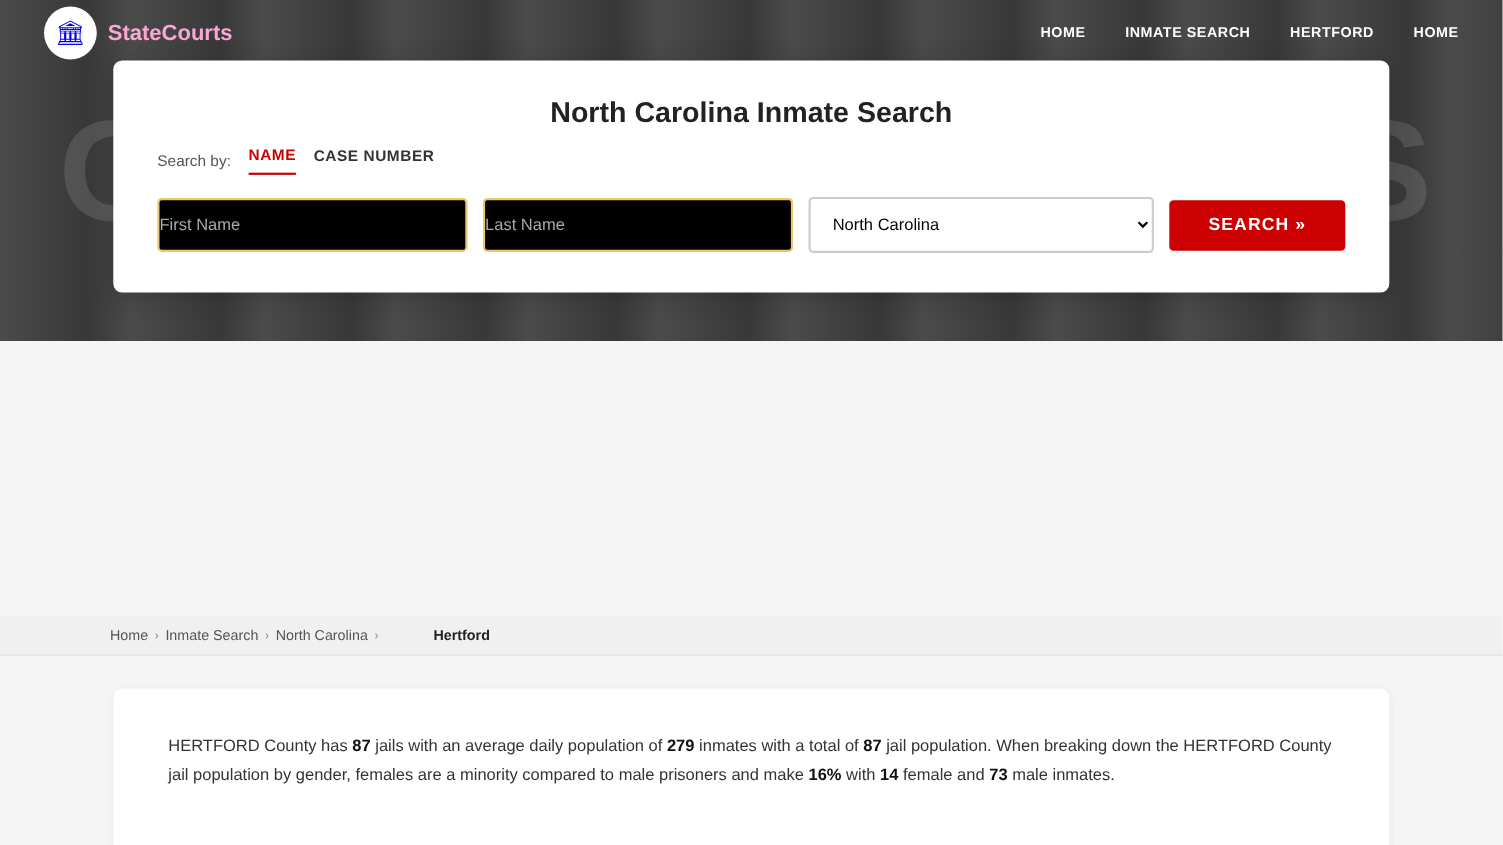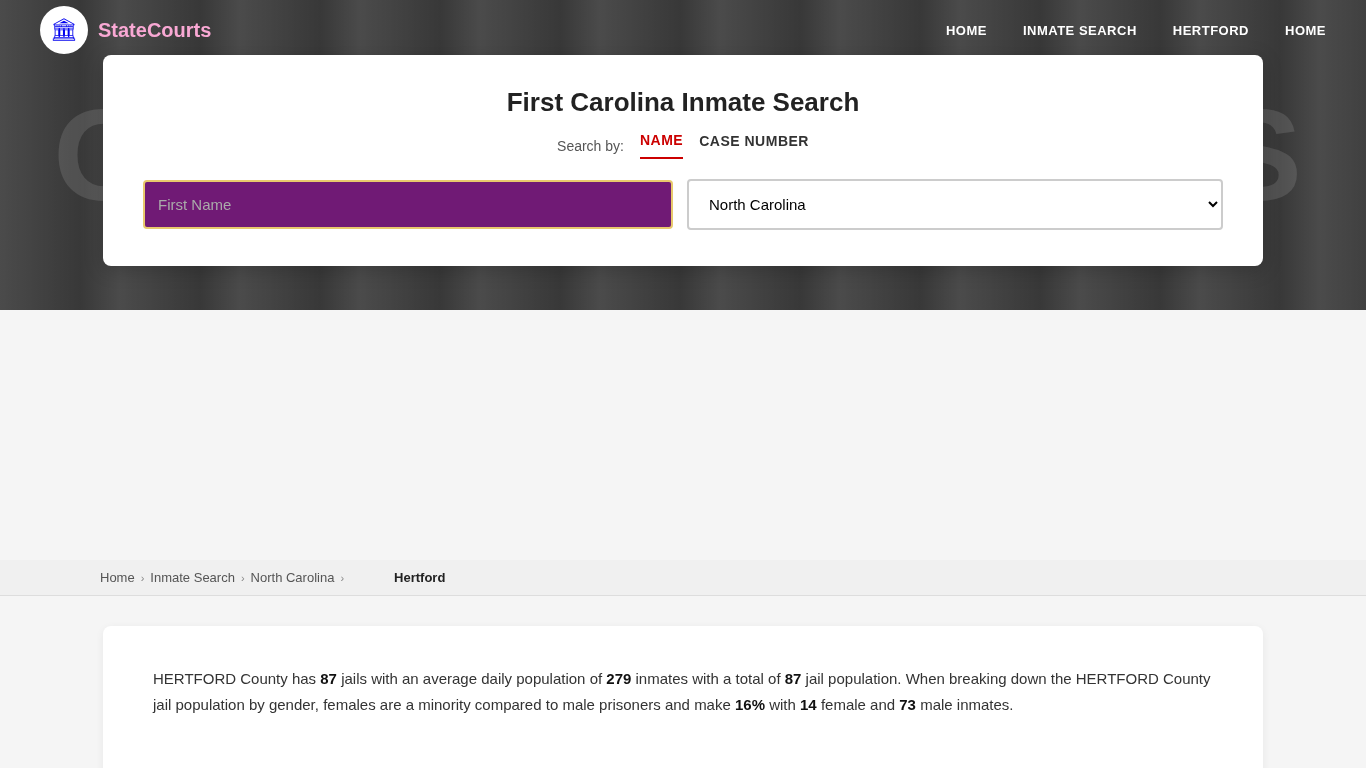--- a/index.html
+++ b/index.html
@@ -90,21 +90,21 @@
     .search-card-title {
       text-align: center;
       font-size: 26px;
       font-weight: bold;
       color: #222;
       margin-bottom: 14px;
     }
     .search-by-row {
       display: flex;
       align-items: center;
-      justify-content: center;
+      justify-content: flex-start;
       gap: 16px;
       margin-bottom: 20px;
     }
     .search-by-label {
       font-size: 14px;
       color: #555;
     }
     .search-tab {
       font-size: 14px;
       font-weight: 700;
@@ -118,25 +118,25 @@
       color: #cc0000;
       border-bottom: 2px solid #cc0000;
     }
     .search-inputs-row {
       display: flex;
       gap: 14px;
       align-items: center;
     }
     .search-input {
       flex: 1;
-      padding: 14px 13px;
+      padding: 14px 0;
       font-size: 15px;
       border: 2px solid #e8c96d;
       border-radius: 4px;
-      background: #701a75;
+      background: #000000;
       outline: none;
       color: #aaa;
     }
     .search-input::placeholder { color: #aaa; }
     .state-select {
       flex: 1;
       padding: 14px 16px;
       font-size: 15px;
       border: 2px solid #ccc;
       border-radius: 4px;
@@ -227,39 +227,41 @@
     <ul class="nav-links">
       <li><a href="#">HOME</a></li>
       <li><a href="#">INMATE SEARCH</a></li>
       <li><a href="#">HERTFORD</a></li>
       <li><a href="#">HOME</a></li>
     </ul>
   </nav>
 
   <div class="search-card-wrapper">
     <div class="search-card">
-      <h1 class="search-card-title">First Carolina Inmate Search</h1>
+      <h1 class="search-card-title">North Carolina Inmate Search</h1>
       <div class="search-by-row">
         <span class="search-by-label">Search by:</span>
         <a href="#" class="search-tab active">NAME</a>
         <a href="#" class="search-tab">CASE NUMBER</a>
       </div>
       <div class="search-inputs-row">
         <input type="text" class="search-input" placeholder="First Name" style="">
+        <input type="text" class="search-input" placeholder="Last Name" style="">
         <select class="state-select">
           <option>North Carolina</option>
           <option>Alabama</option>
           <option>Alaska</option>
           <option>Arizona</option>
           <option>California</option>
           <option>Florida</option>
           <option>Georgia</option>
           <option>New York</option>
           <option>Texas</option>
         </select>
+        <button class="search-btn">SEARCH »</button>
       </div>
     </div>
   </div>
 </div>
 
 <div class="breadcrumb-bar">
   <a href="#" class="breadcrumb-link">Home</a>
   <span class="breadcrumb-sep">›</span>
   <a href="#" class="breadcrumb-link">Inmate Search</a>
   <span class="breadcrumb-sep">›</span>

